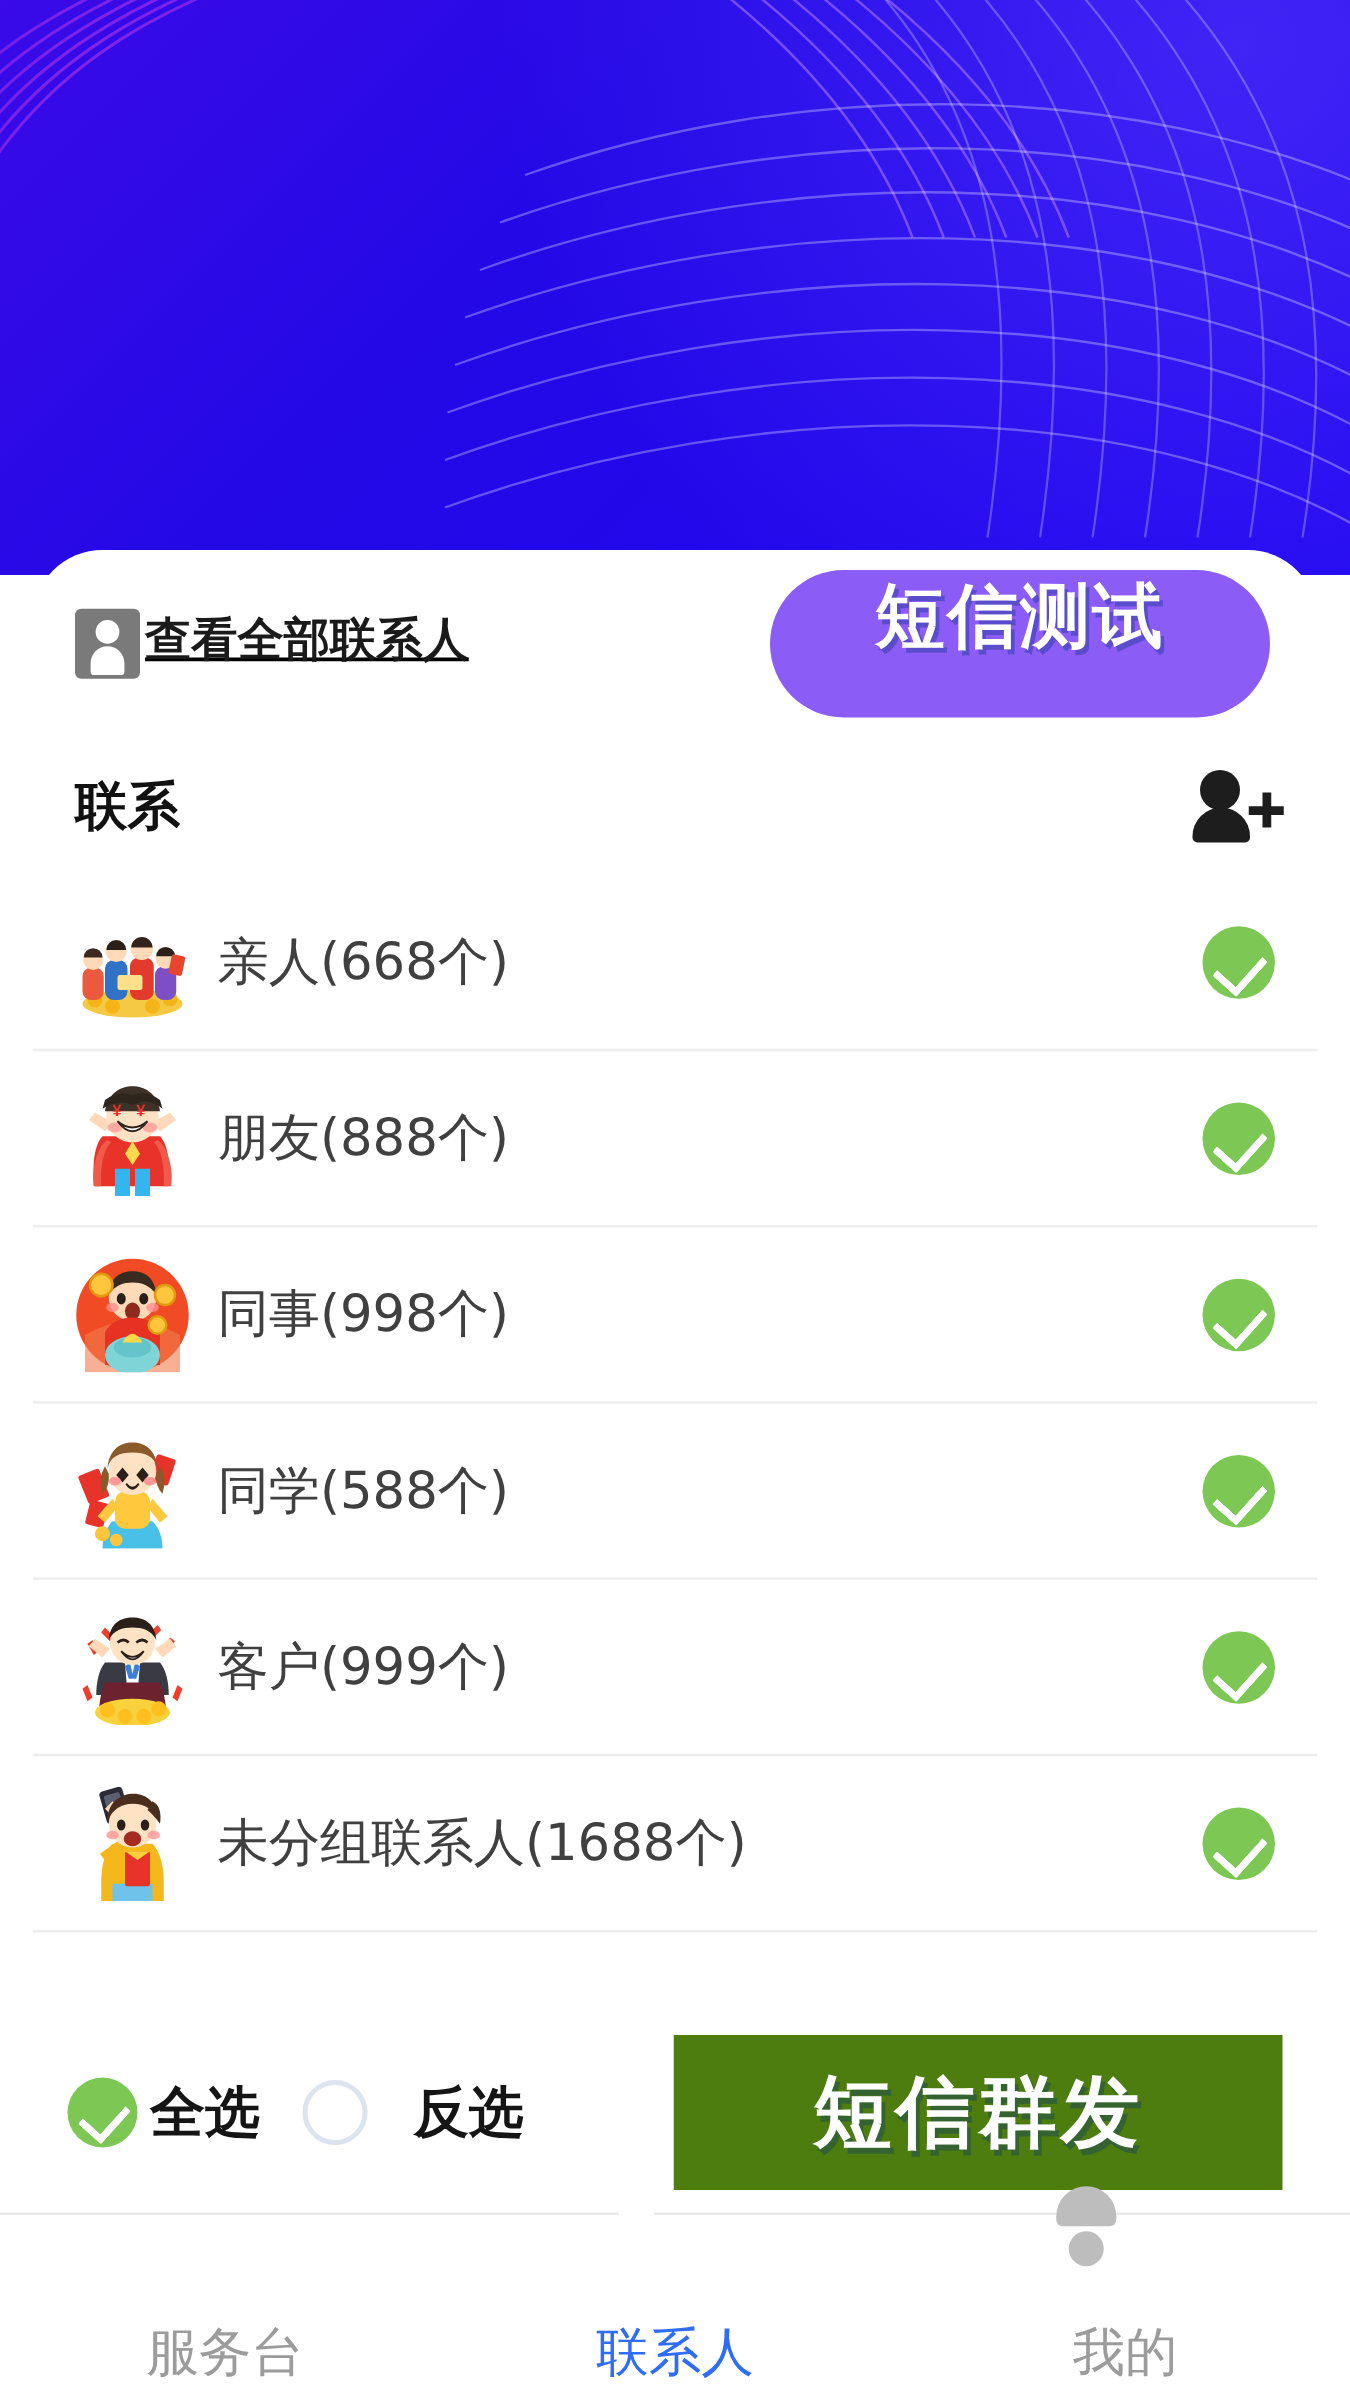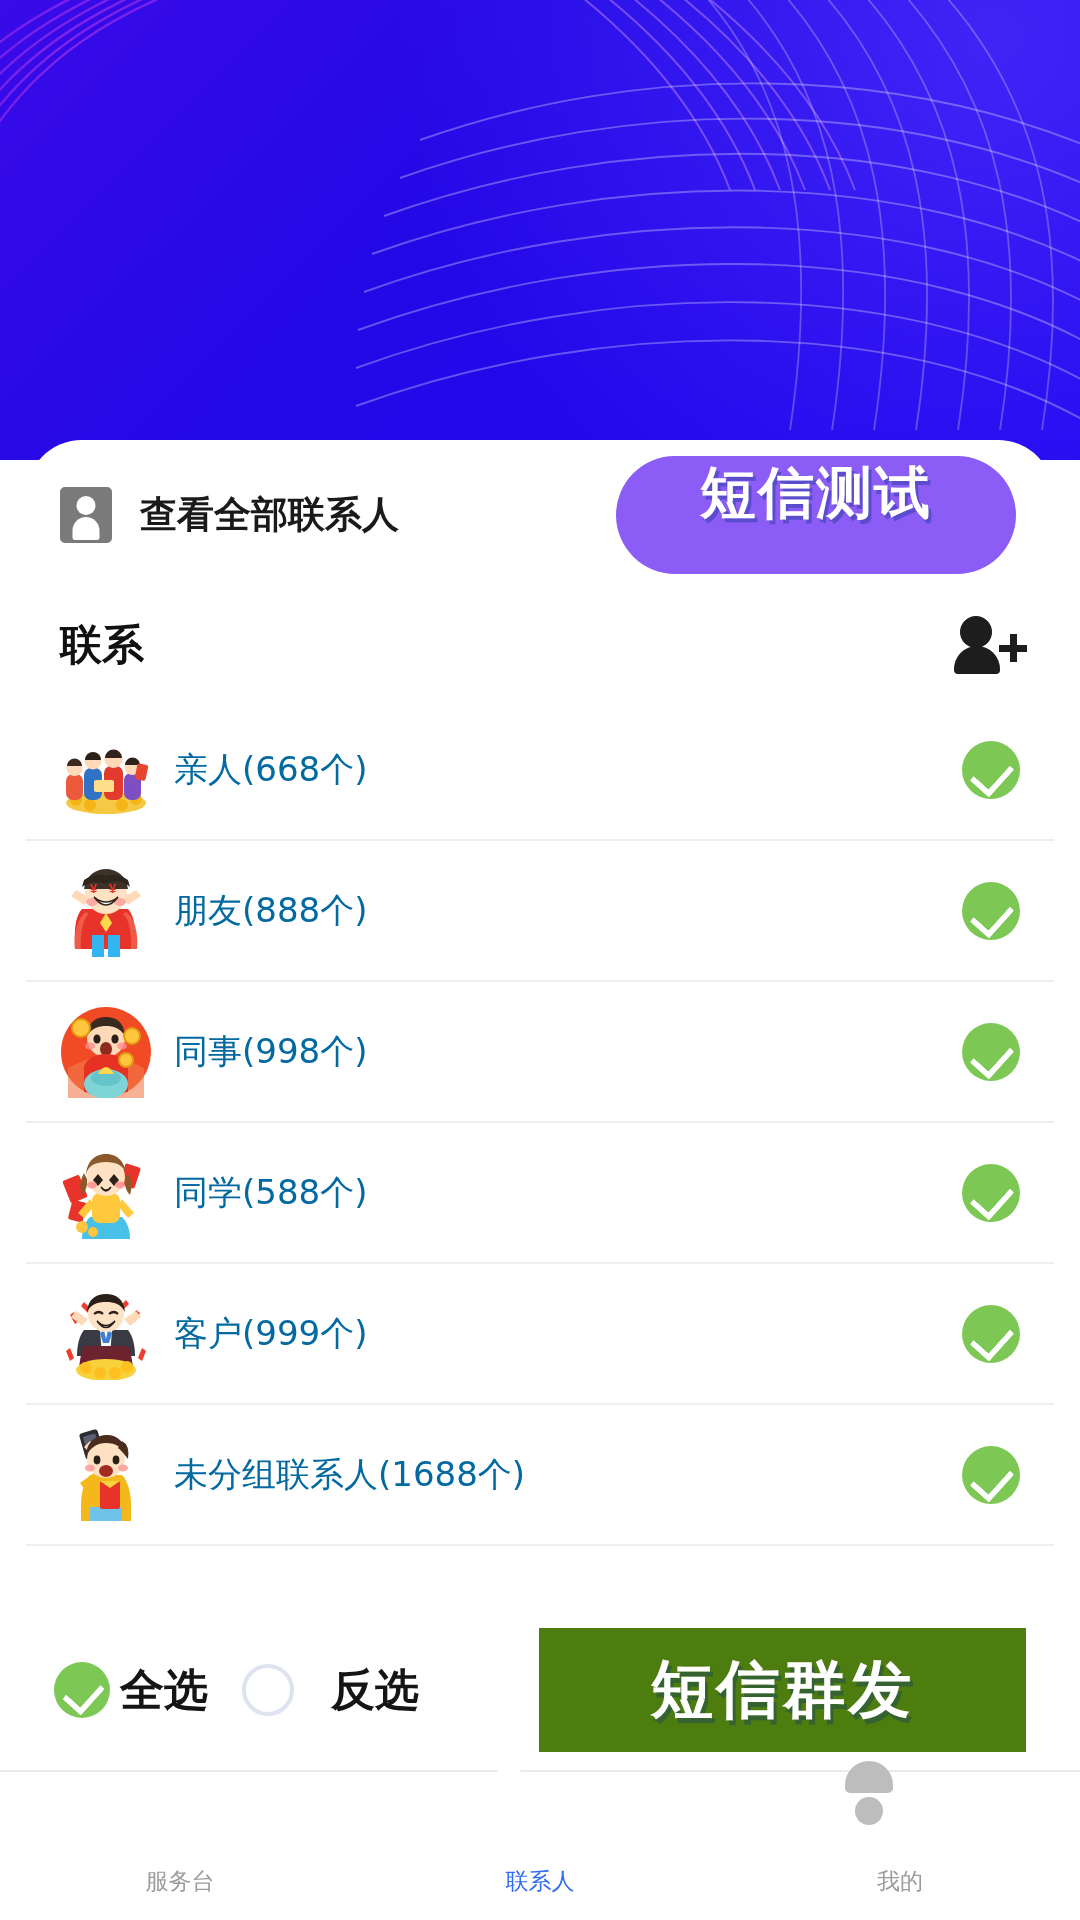--- a/index.html
+++ b/index.html
@@ -36,21 +36,21 @@
   .card {
     position:absolute; left:26px; top:440px; width:1028px; height:1330px;
     background:#ffffff; border-radius:56px 56px 0 0; z-index:6; overflow:hidden;
   }
 
   
   .top-row {
     position:absolute; left:0; top:0; width:1028px; height:150px;
     display:flex; align-items:center; padding:0 34px;
   }
-  .allcontacts { display:flex; align-items:center; gap:28px; }
+  .allcontacts { display:flex; align-items:flex-start; gap:4px;text-decoration:underline; }
   .badge-icon {
     width:52px; height:56px; background:#7a7a7a; border-radius:5px;
     position:relative; flex:0 0 auto;
   }
   .badge-icon::before {
     content:""; position:absolute; left:50%; top:9px; transform:translateX(-50%);
     width:19px; height:19px; border-radius:50%; background:#ffffff;
   }
   .badge-icon::after {
     content:""; position:absolute; left:50%; bottom:3px; transform:translateX(-50%);
@@ -101,21 +101,21 @@
     position:relative; height:141px; display:flex; align-items:center;
     padding:0 34px; border-bottom:2px solid #eeeeee; cursor:pointer;
   }
   .row:last-child { border-bottom:2px solid #eeeeee; }
   .avatar {
     width:92px; height:92px; flex:0 0 auto; position:relative; margin-right:22px;
     border-radius:6px; overflow:hidden;
   }
   .avatar svg { display:block; width:92px; height:92px; }
   .row-label {
-    font-size:34px; color:#0369a1; white-space:nowrap;
+    font-size:41px; color:#404040; white-space:nowrap;
     font-family:"DejaVu Sans","Liberation Sans",sans-serif;
   }
   .check {
     margin-left:auto; width:58px; height:58px; border-radius:50%; background:#7dc855;
     flex:0 0 auto; position:relative;
   }
   .check::after {
     content:""; position:absolute; left:17px; top:15px; width:20px; height:32px;
     border-right:6px solid #ffffff; border-bottom:6px solid #ffffff;
     transform:rotate(42deg); border-radius:2px;
@@ -159,21 +159,21 @@
   .tabbar {
     position:absolute; left:0; bottom:0; width:1080px; height:150px;
     background:#ffffff; border-top:2px solid #e9e9e9; display:flex; z-index:8;
   }
   .tab {
     flex:1; display:flex; flex-direction:column; align-items:center;
     justify-content:center; gap:9px; cursor:pointer;
   }
   .tab-ico { width:62px; height:62px; position:relative; }
   .tab-label {
-    font-size:23px; color:#9c9c9c;
+    font-size:42px; color:#9c9c9c;
     font-family:"DejaVu Sans","Liberation Sans",sans-serif;
   }
   .tab.active .tab-label { color:#2f6df6; }
 
   
   .ico-desk {
     width:60px; height:62px; border-radius:26px; background:#bdbdbd; position:relative;
   }
   .ico-desk i {
     position:absolute; background:#ffffff; display:block;

